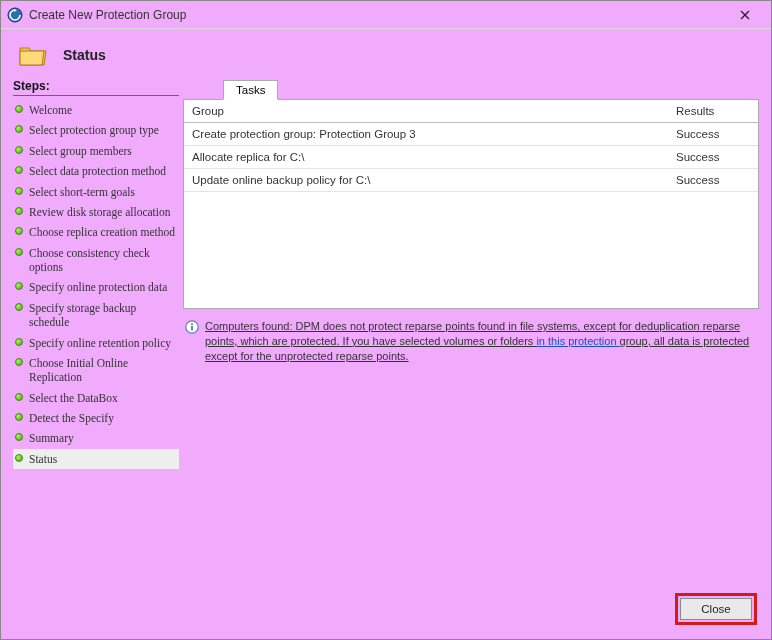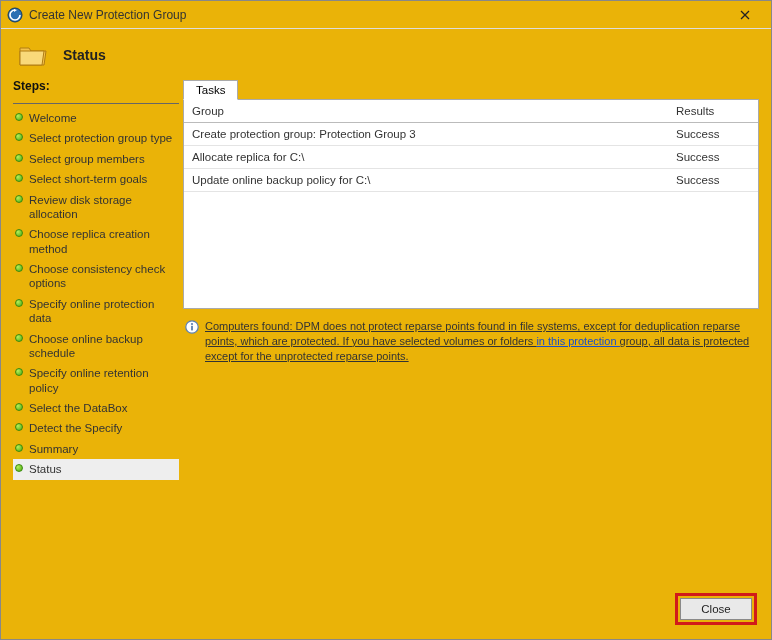--- a/index.html
+++ b/index.html
@@ -13,21 +13,21 @@
       width: 772px;
       height: 640px;
       overflow: hidden;
     }
     .window {
       width: 772px;
       height: 640px;
       border: 1px solid #888;
       display: flex;
       flex-direction: column;
-      background: #eab308;
+      background: #f0abfc;
     }
     .titlebar {
       height: 28px;
       display: flex;
       align-items: center;
       padding: 0 6px;
       border-bottom: 1px solid #ddd;
       font-size: 12px;
       color: #333;
     }
@@ -75,21 +75,21 @@
       min-height: 0;
     }
     .sidebar {
       width: 170px;
       padding-right: 4px;
     }
     .sidebar-title {
       font-size: 12px;
       font-weight: bold;
       border-bottom: 1px solid #666;
-      padding-bottom: 10px;
+      padding-bottom: 2px;
       margin-bottom: 4px;
       color: #111;
     }
     .step-item {
       display: flex;
       align-items: flex-start;
       padding: 3px 2px;
       font-size: 11.5px;
       color: #333;
       cursor: pointer;
@@ -102,40 +102,42 @@
       height: 8px;
       border-radius: 50%;
       background: radial-gradient(circle at 30% 30%, #b6f05c, #4aaa10);
       border: 1px solid #3b8a0c;
       margin-right: 6px;
       margin-top: 2px;
       flex: 0 0 auto;
     }
     .step-item .label {
       line-height: 1.25;
+      font-family: Liberation Serif, serif;
     }
     .content {
       flex: 1;
       display: flex;
       flex-direction: column;
       min-width: 0;
     }
     .tabs-row {
       display: flex;
       align-items: flex-end;
     }
     .tab {
       border: 1px solid #aaa;
       border-bottom: 1px solid #fff;
       background: #fff;
       padding: 3px 12px;
       font-size: 11.5px;
       position: relative;
       top: 1px;
       cursor: pointer;
+      margin-left: 40px;
     }
     .tasks-panel {
       border: 1px solid #aaa;
       height: 210px;
       overflow: auto;
       background: #fff;
     }
     .tasks-table {
       width: 100%;
       border-collapse: collapse;
@@ -245,45 +247,53 @@
           <div class="step-item">
             <span class="dot"></span>
             <span class="label">Select protection group type</span>
           </div>
           <div class="step-item">
             <span class="dot"></span>
             <span class="label">Select group members</span>
           </div>
           <div class="step-item">
             <span class="dot"></span>
+            <span class="label">Select data protection method</span>
+          </div>
+          <div class="step-item">
+            <span class="dot"></span>
             <span class="label">Select short-term goals</span>
           </div>
           <div class="step-item">
             <span class="dot"></span>
             <span class="label">Review disk storage allocation</span>
           </div>
           <div class="step-item">
             <span class="dot"></span>
             <span class="label">Choose replica creation method</span>
           </div>
           <div class="step-item">
             <span class="dot"></span>
             <span class="label">Choose consistency check options</span>
           </div>
           <div class="step-item">
             <span class="dot"></span>
             <span class="label">Specify online protection data</span>
           </div>
           <div class="step-item">
             <span class="dot"></span>
-            <span class="label">Choose online backup schedule</span>
+            <span class="label">Specify storage backup schedule</span>
           </div>
           <div class="step-item">
             <span class="dot"></span>
             <span class="label">Specify online retention policy</span>
+          </div>
+          <div class="step-item">
+            <span class="dot"></span>
+            <span class="label">Choose Initial Online Replication</span>
           </div>
           <div class="step-item">
             <span class="dot"></span>
             <span class="label">Select the DataBox</span>
           </div>
           <div class="step-item">
             <span class="dot"></span>
             <span class="label">Detect the Specify</span>
           </div>
           <div class="step-item">

